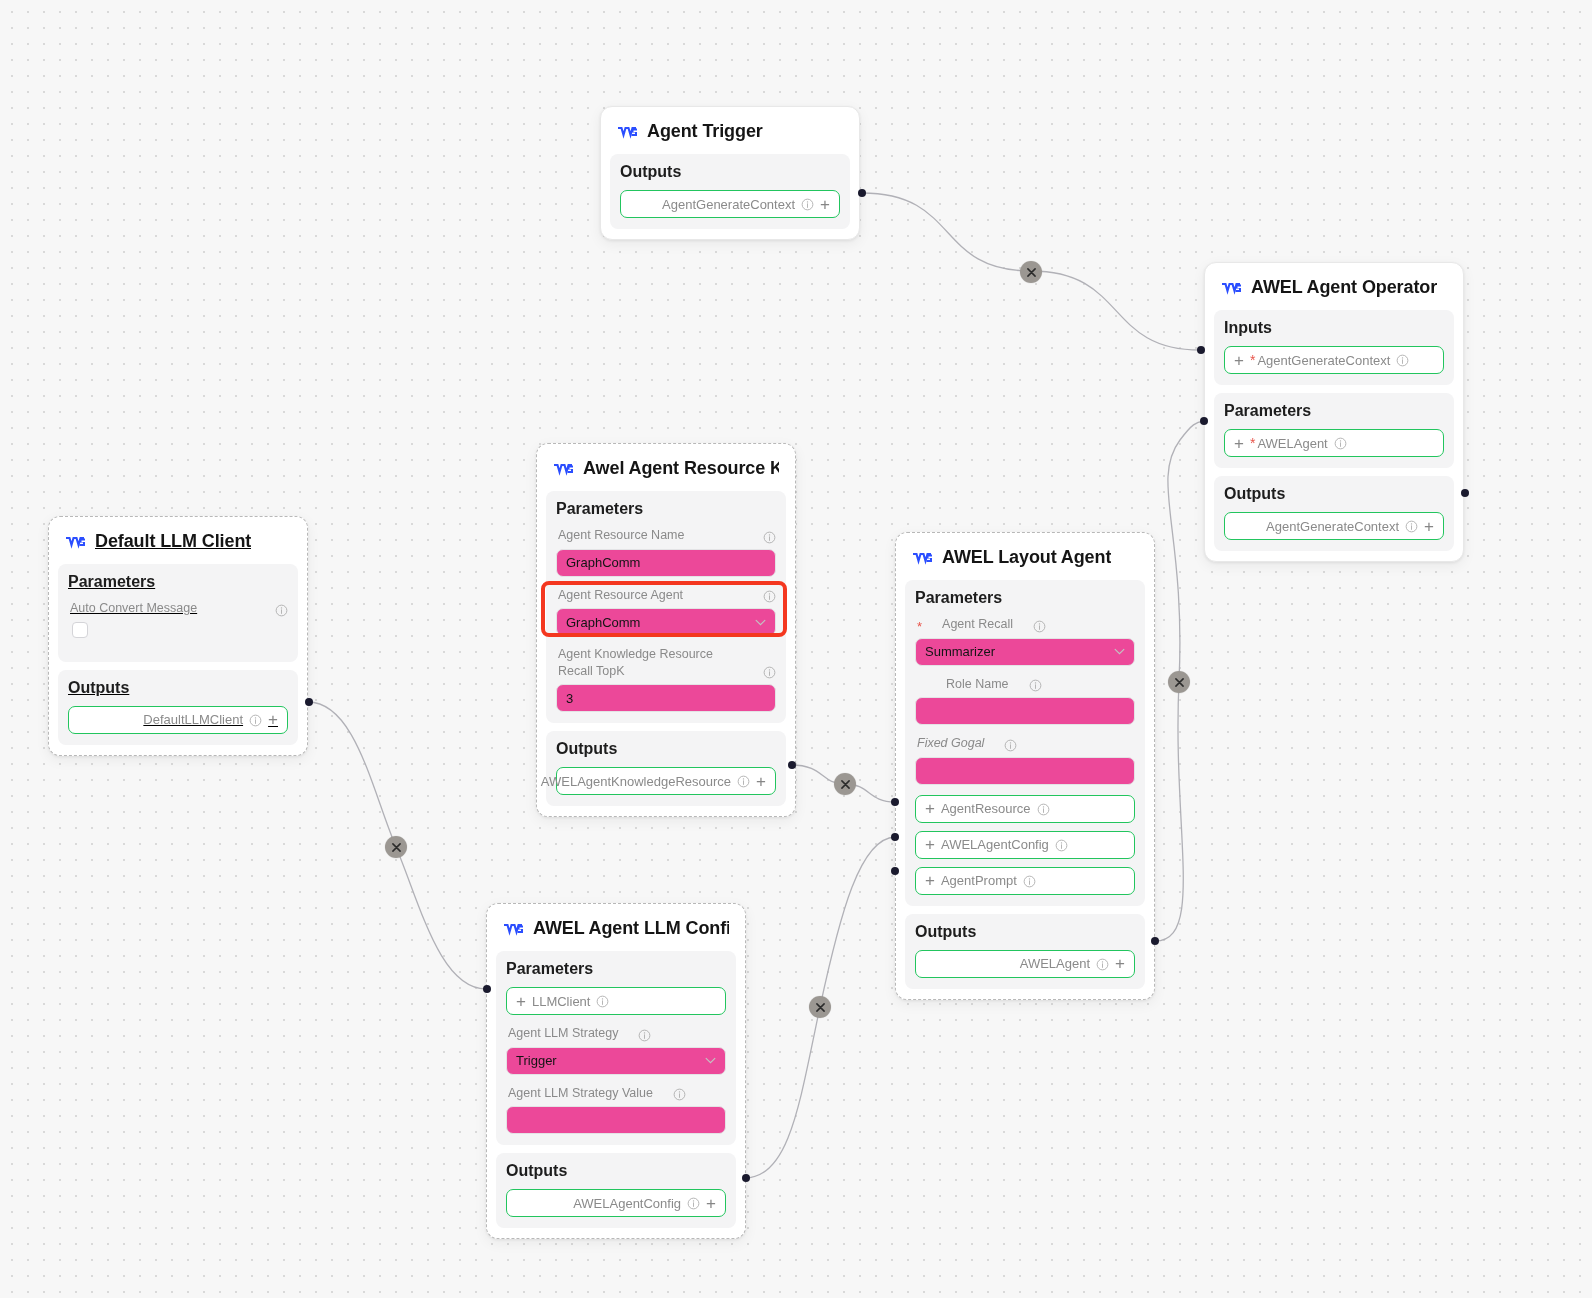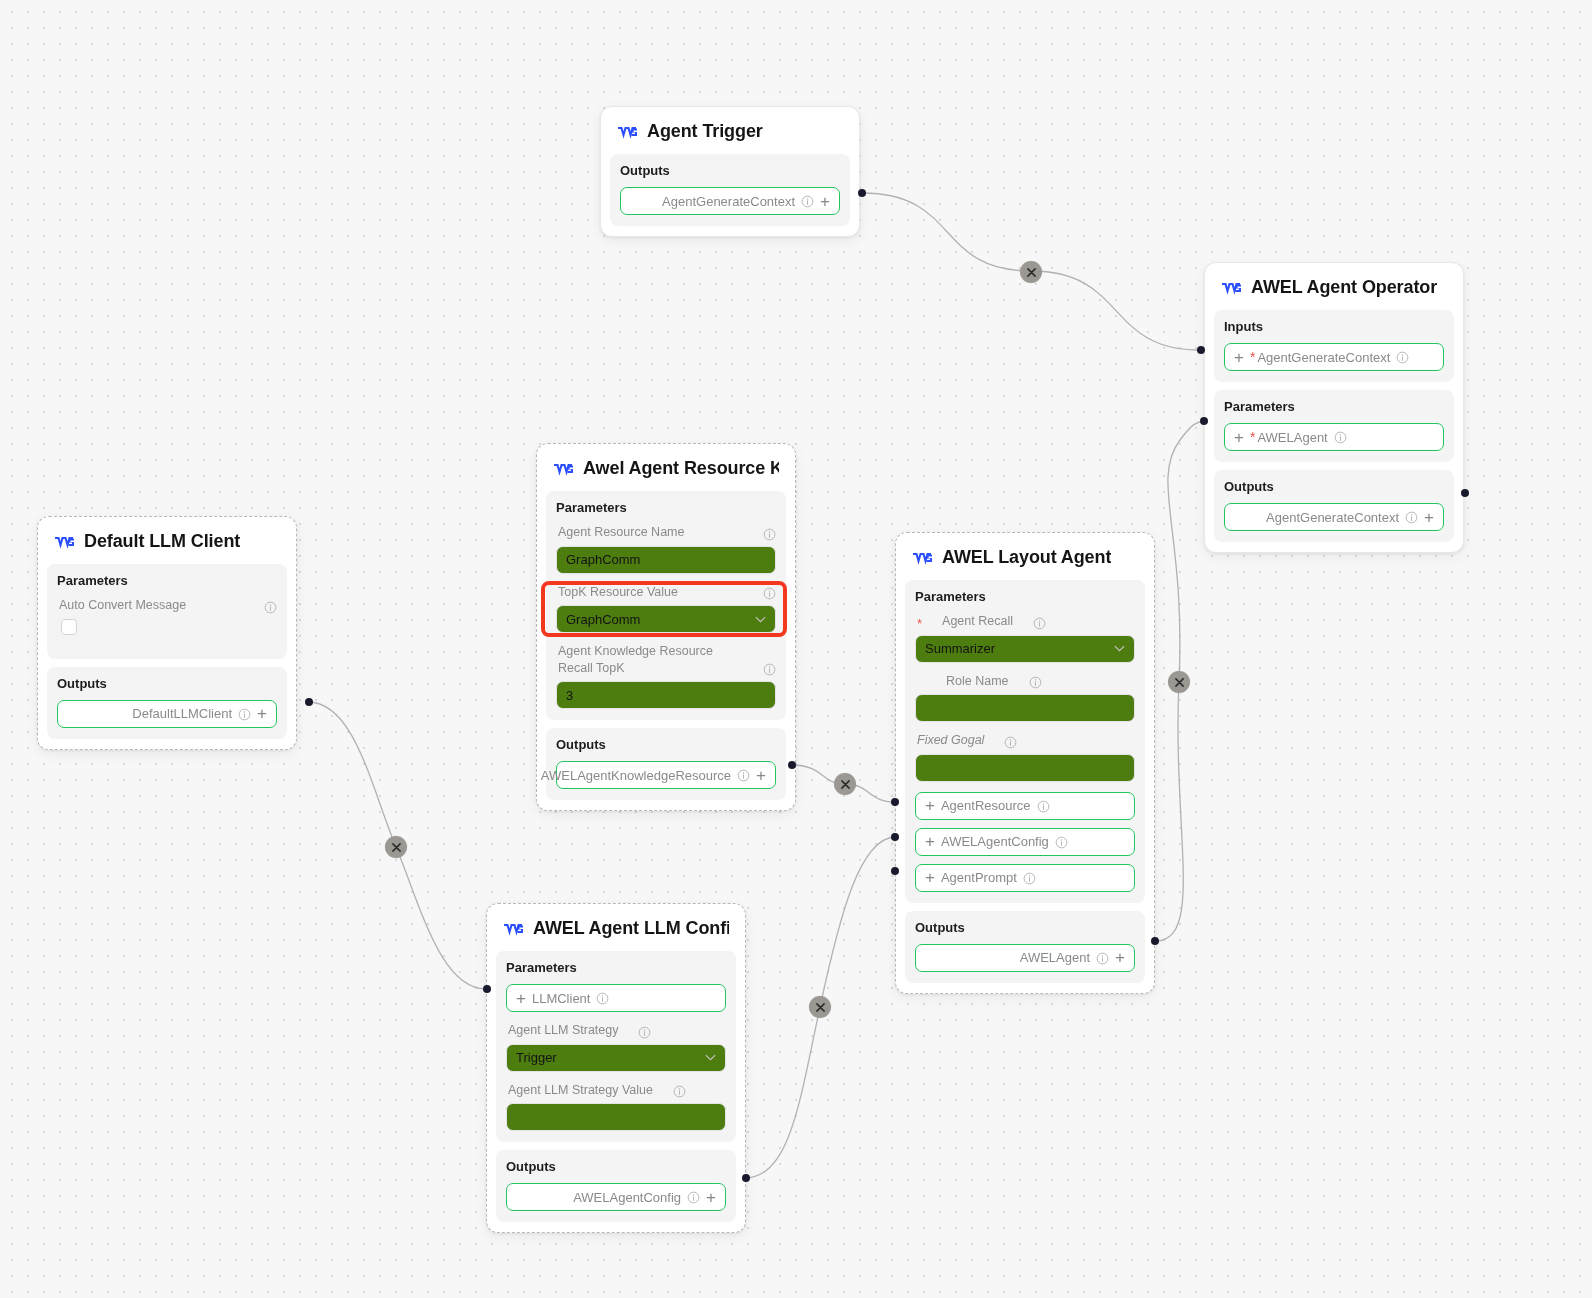--- a/index.html
+++ b/index.html
@@ -102,21 +102,21 @@
 
   .section {
     background: #f4f4f5;
     margin: 0 9px 8px 9px;
     border-radius: 8px;
     padding: 9px 10px 11px 10px;
   }
   .section:last-child { margin-bottom: 0; }
 
   .section-title {
-    font-size: 13px;
+    font-size: 16px;
     font-weight: bold;
     color: #1d1d1d;
     margin-bottom: 9px;
   }
 
   .field-label {
     font-size: 12.5px;
     color: #8a8a8a;
     margin: 0 0 5px 2px;
     display: flex;
@@ -135,21 +135,21 @@
   .info-ico {
     flex: 0 0 auto;
     width: 13px;
     height: 13px;
     display: inline-block;
     vertical-align: -2px;
     margin-top: 1px;
   }
 
   .input-box {
-    background: #4d7c0f;
+    background: #ec4899;
     border: 1px solid #e3e3e5;
     border-radius: 7px;
     height: 28px;
     display: flex;
     align-items: center;
     padding: 0 9px;
     font-size: 13px;
     color: #141414;
     margin-bottom: 10px;
   }
@@ -356,21 +356,21 @@
           <circle cx="8" cy="8" r="6.6" fill="none" stroke="#adadad" stroke-width="1.1"></circle>
           <circle cx="8" cy="4.8" r="0.85" fill="#adadad"></circle>
           <path d="M8 7.1 L8 11.6" stroke="#adadad" stroke-width="1.1" stroke-linecap="round"></path>
         </svg>
       </div>
       <div class="input-box">
         <span>GraphComm</span>
       </div>
 
       <div class="field-label">
-        <span class="lbl-text">TopK Resource Value</span>
+        <span class="lbl-text">Agent Resource Agent</span>
         <svg class="info-ico" viewBox="0 0 16 16">
           <circle cx="8" cy="8" r="6.6" fill="none" stroke="#adadad" stroke-width="1.1"></circle>
           <circle cx="8" cy="4.8" r="0.85" fill="#adadad"></circle>
           <path d="M8 7.1 L8 11.6" stroke="#adadad" stroke-width="1.1" stroke-linecap="round"></path>
         </svg>
       </div>
       <div class="input-box">
         <span>GraphComm</span>
         <svg class="chev" width="11" height="7" viewBox="0 0 12 8">
           <path d="M1 1.5 L6 6.5 L11 1.5" fill="none" stroke="#c3c3c3" stroke-width="1.3" stroke-linecap="round"></path>
@@ -397,21 +397,21 @@
         <svg class="info-ico" viewBox="0 0 16 16">
           <circle cx="8" cy="8" r="6.6" fill="none" stroke="#adadad" stroke-width="1.1"></circle>
           <circle cx="8" cy="4.8" r="0.85" fill="#adadad"></circle>
           <path d="M8 7.1 L8 11.6" stroke="#adadad" stroke-width="1.1" stroke-linecap="round"></path>
         </svg>
         <span class="plus">+</span>
       </div>
     </div>
   </div>
 
-  <div class="node selected" style="left:37px; top:516px; width:260px;">
+  <div class="node selected" style="left:48px; top:516px; width:260px;text-decoration:underline;">
     <div class="node-header">
       <svg class="brand-logo" viewBox="0 0 42 26">
         <path d="M2 5 L9 5 L13 19 L17 5 L23 5 L27 19 L31 5 L38 5" stroke="#2b4eff" stroke-width="4.2" fill="none"></path>
         <path d="M30 6 L40 6 L40 10 L33 10 L33 13 L40 13 L40 21 L29 21 L29 17 L36 17 L36 14 L29 14 Z" fill="#2b4eff"></path>
       </svg>
       <div class="node-title">Default LLM Client</div>
     </div>
 
     <div class="section" style="padding-bottom:22px;">
       <div class="section-title">Parameters</div>

